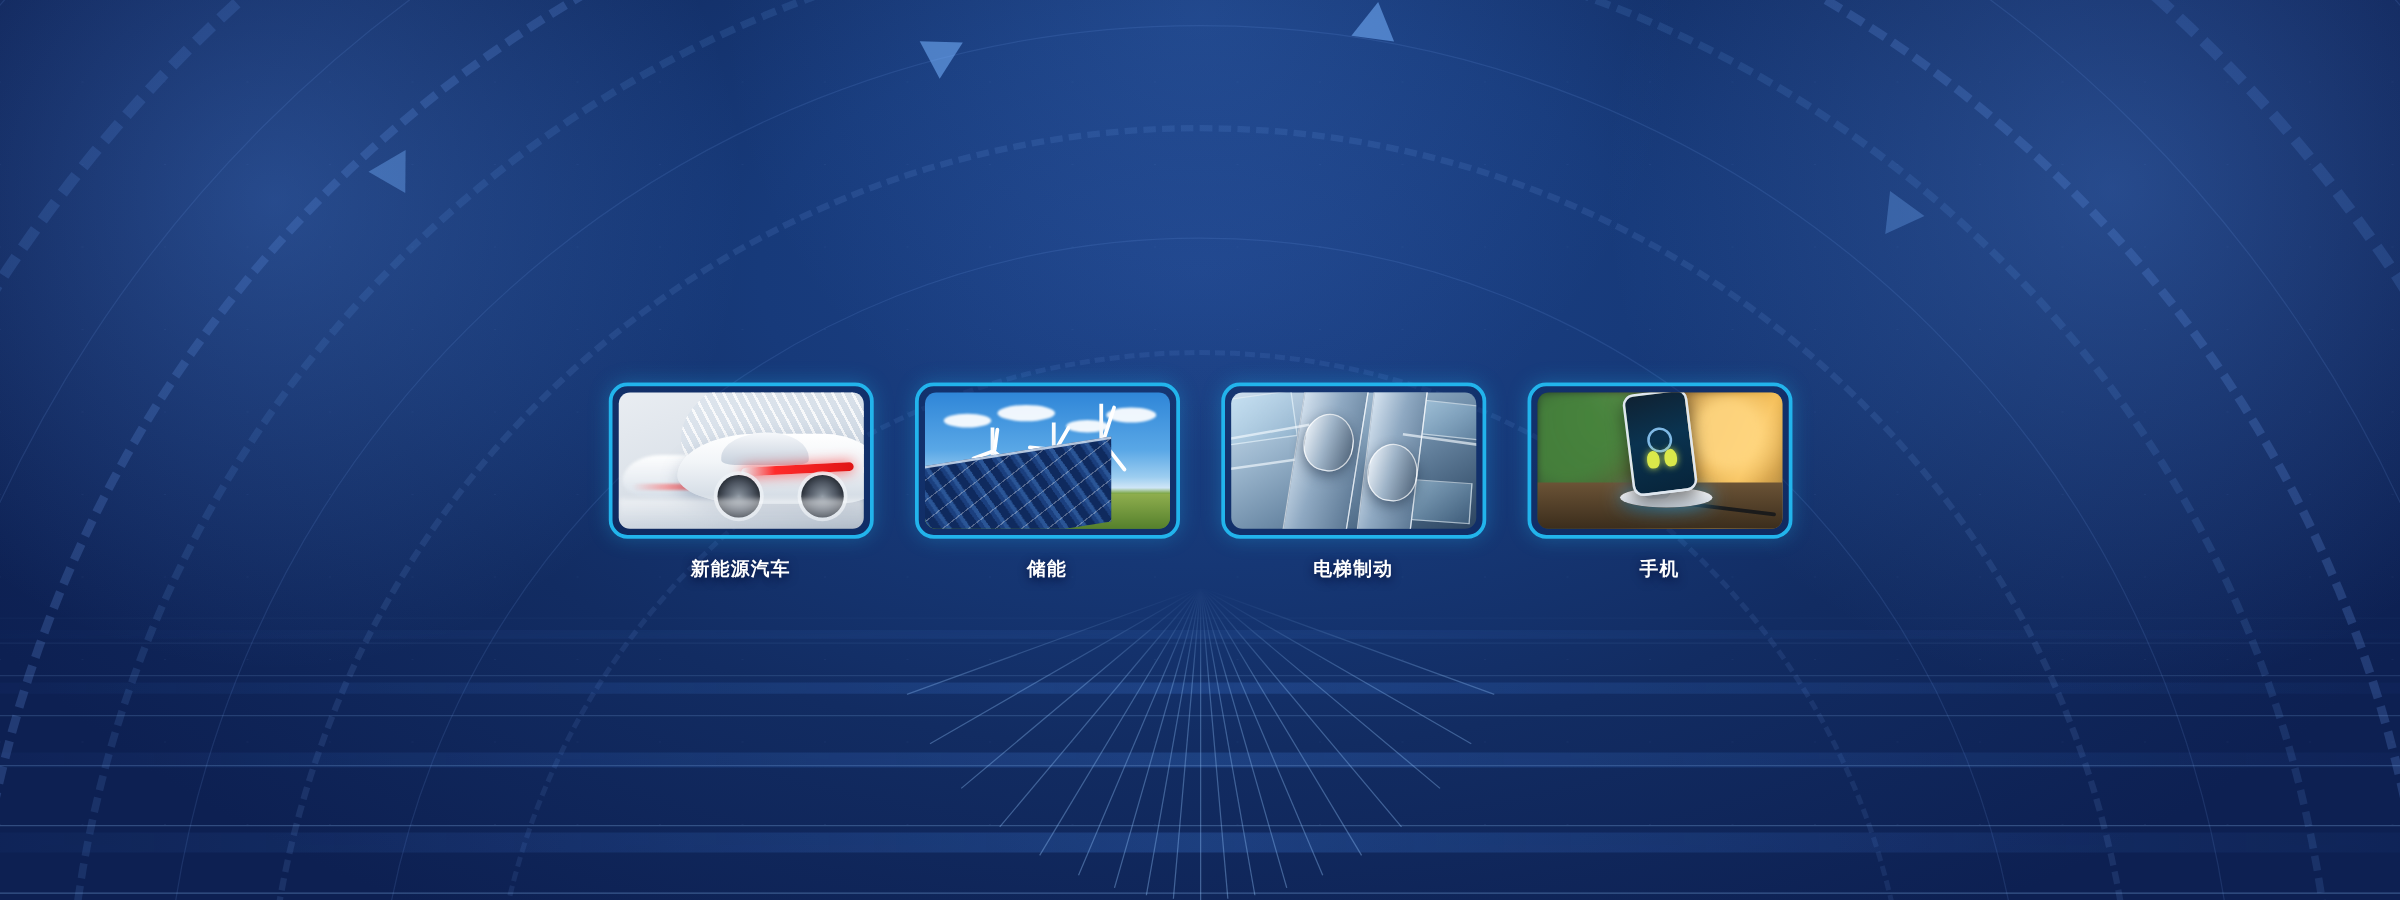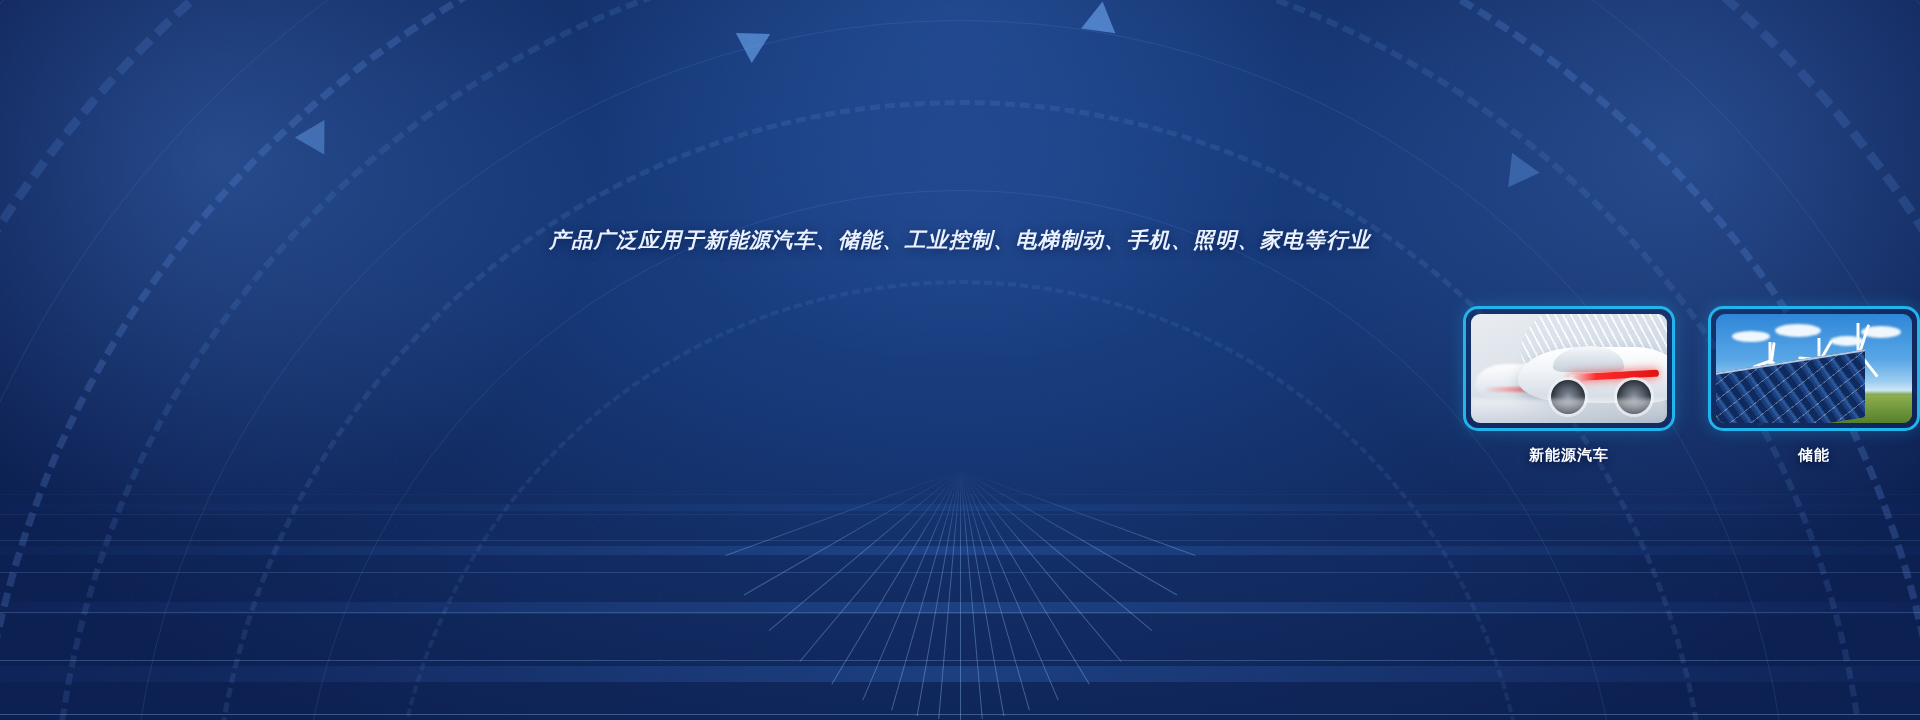--- a/index.html
+++ b/index.html
@@ -82,21 +82,21 @@
   .subtitle{
     position:absolute; left:0; right:0; top:226px; text-align:center;
     font-size:21px; font-weight:bold; font-style:italic; color:#eaf2ff;
     letter-spacing:1.2px;
     text-shadow:0 2px 10px rgba(0,15,60,.6);
   }
 
   
   .cards{
     position:absolute; left:0; right:0; top:306px;
-    display:flex; justify-content:flex-end; gap:33px;
+    display:flex; justify-content:center; gap:33px;
   }
   .card{ width:212px; }
   .frame{
     width:212px; height:125px;
     border:3px solid #22b4ec; border-radius:15px;
     padding:5px; background:rgba(10,32,80,.35);
     box-shadow:0 0 16px rgba(34,180,236,.30);
     overflow:hidden;
   }
   .photo{ width:100%; height:100%; border-radius:9px; overflow:hidden; position:relative; }
@@ -269,21 +269,20 @@
     <div class="v" style="left:50%;transform:rotate(40deg);"></div>
     <div class="v" style="left:50%;transform:rotate(-40deg);"></div>
     <div class="v" style="left:50%;transform:rotate(50deg);"></div>
     <div class="v" style="left:50%;transform:rotate(-50deg);"></div>
     <div class="v" style="left:50%;transform:rotate(60deg);"></div>
     <div class="v" style="left:50%;transform:rotate(-60deg);"></div>
     <div class="v" style="left:50%;transform:rotate(70deg);"></div>
     <div class="v" style="left:50%;transform:rotate(-70deg);"></div>
   </div>
 
-  <div class="subtitle">产品广泛应用于新能源汽车、储能、工业控制、电梯制动、手机、照明、家电等行业</div>
 
   <div class="cards">
 
     <div class="card">
       <div class="frame">
         <div class="photo p-ev">
           <div class="tunnel"></div>
           <div class="ghost"></div>
             <div class="ghost-tail"></div>
           <div class="body"></div>
@@ -329,16 +328,50 @@
             <div class="blade" style="height:13px;transform:rotate(266deg);"></div>
           </div>
           <div class="grass"></div>
           <div class="panels"></div>
         </div>
       </div>
       <div class="card-label">储能</div>
     </div>
 
 
-
+    <div class="card">
+      <div class="frame">
+        <div class="photo p-elev">
+          <div class="glasspane" style="left:-4%;top:2%;width:30%;height:34%;transform:rotate(-8deg);"></div>
+          <div class="glasspane" style="right:-2%;top:6%;width:34%;height:26%;transform:rotate(6deg);"></div>
+          <div class="glasspane" style="right:2%;bottom:6%;width:36%;height:30%;transform:rotate(4deg);"></div>
+          <div class="shaft s1"></div>
+          <div class="shaft s2"></div>
+          <div class="car c1"></div>
+          <div class="car c2"></div>
+          <div class="floorline" style="left:-4%;top:28%;width:36%;transform:rotate(-10deg);"></div>
+          <div class="floorline" style="left:-4%;top:52%;width:30%;transform:rotate(-8deg);"></div>
+          <div class="floorline" style="right:-4%;top:34%;width:34%;transform:rotate(8deg);"></div>
+        </div>
+      </div>
+      <div class="card-label">电梯制动</div>
+    </div>
+
+    <div class="card">
+      <div class="frame">
+        <div class="photo p-phone">
+          <div class="blurbg"></div>
+          <div class="desk"></div>
+          <div class="cable"></div>
+          <div class="base"></div>
+          <div class="stand"></div>
+          <div class="phone">
+            <div class="ui-ring"></div>
+            <div class="bud" style="left:24%;"></div>
+            <div class="bud" style="right:24%;"></div>
+          </div>
+        </div>
+      </div>
+      <div class="card-label">手机</div>
+    </div>
 
   </div>
 </div>
 
 </body></html>

